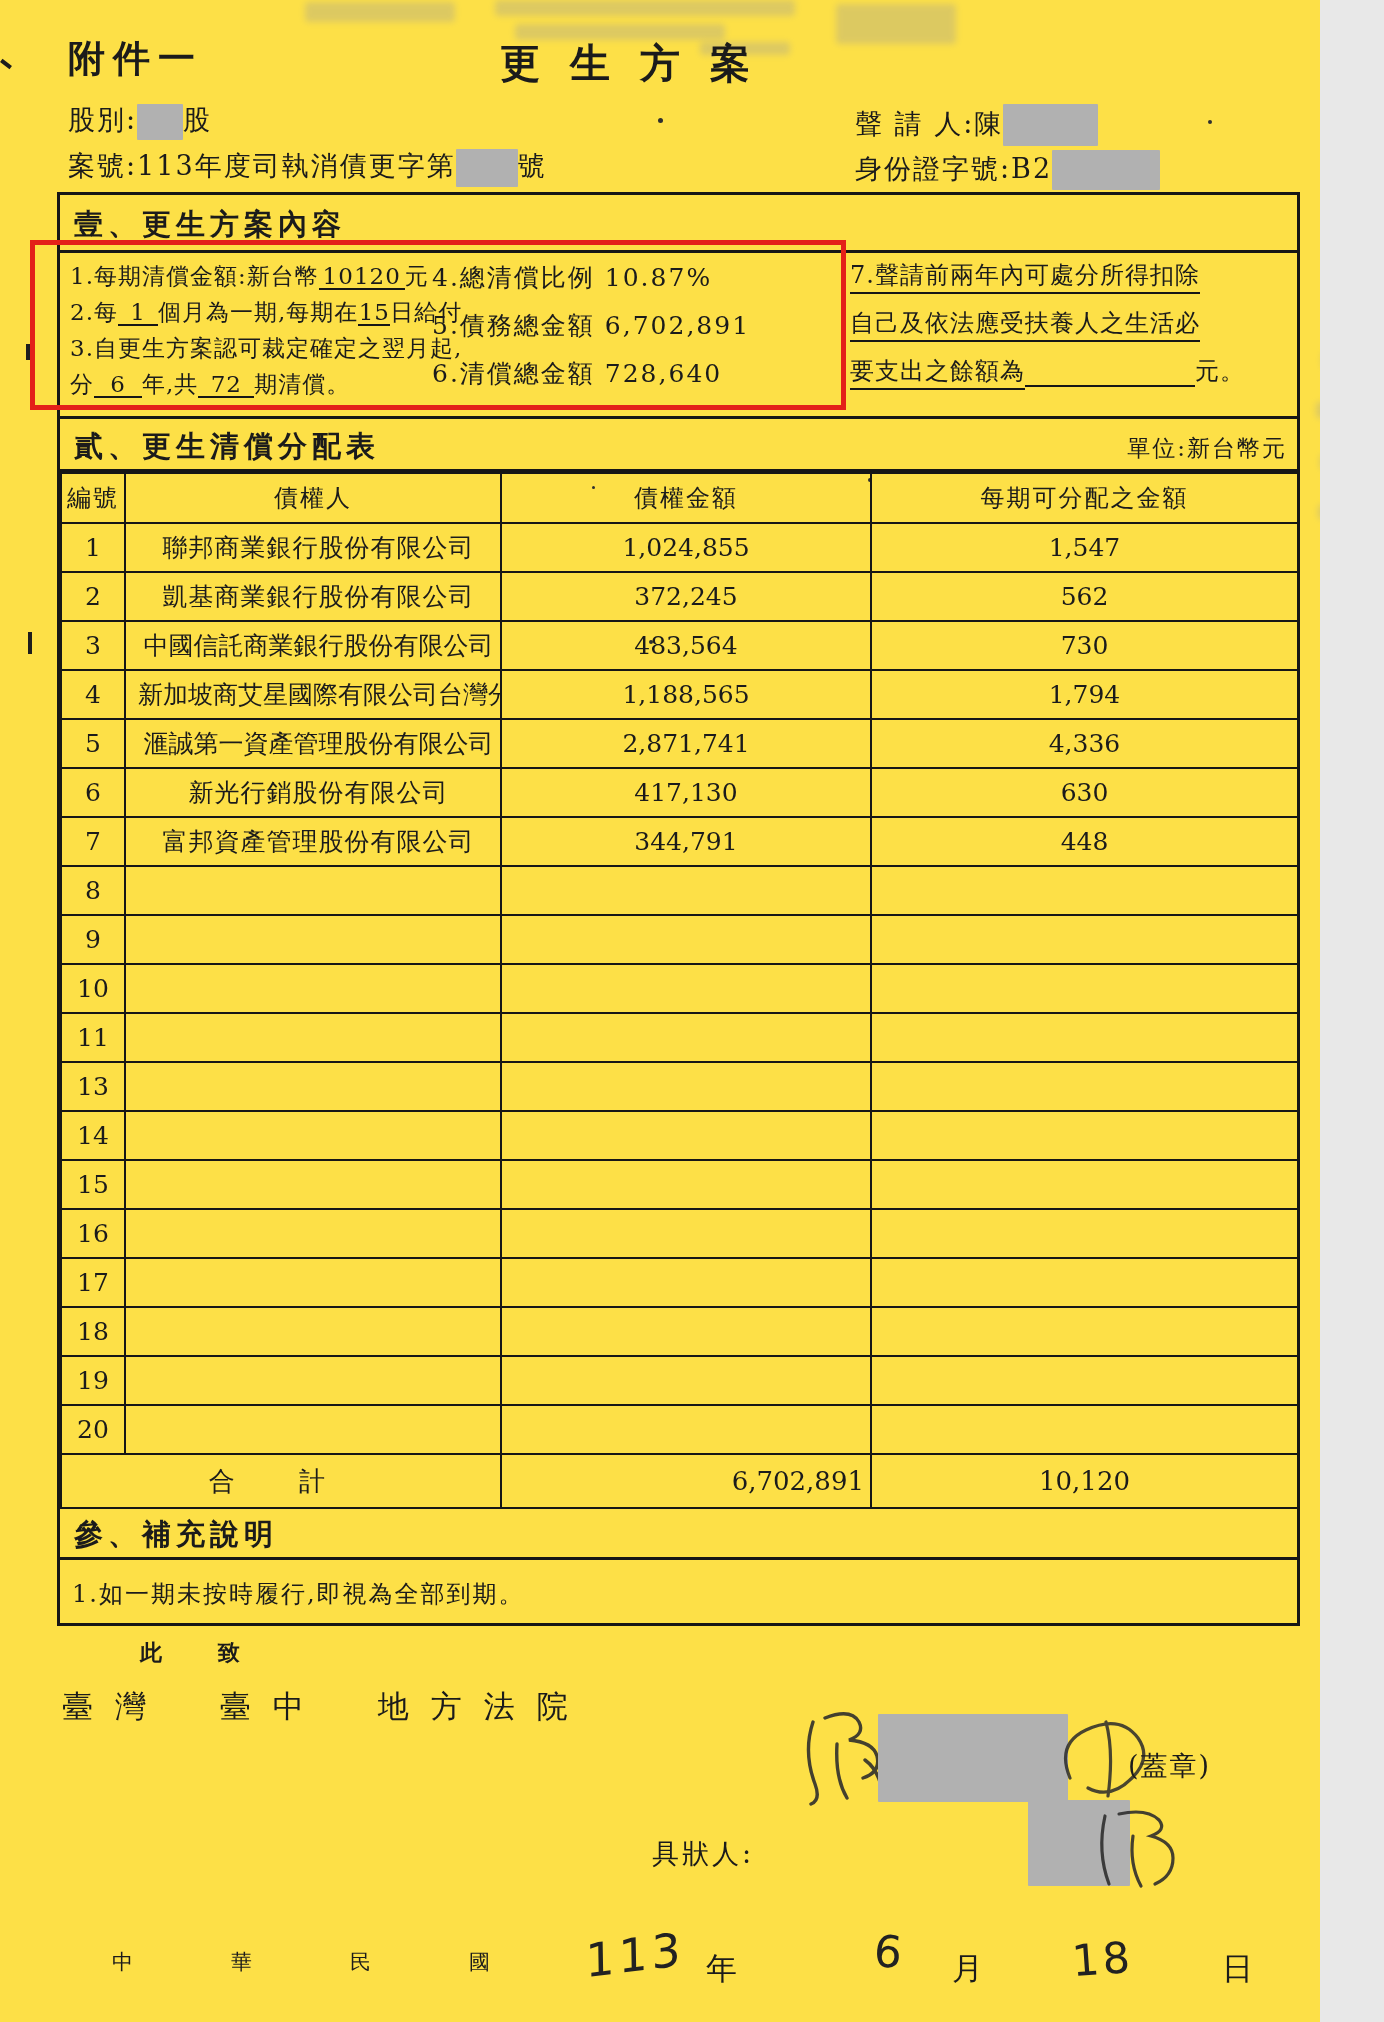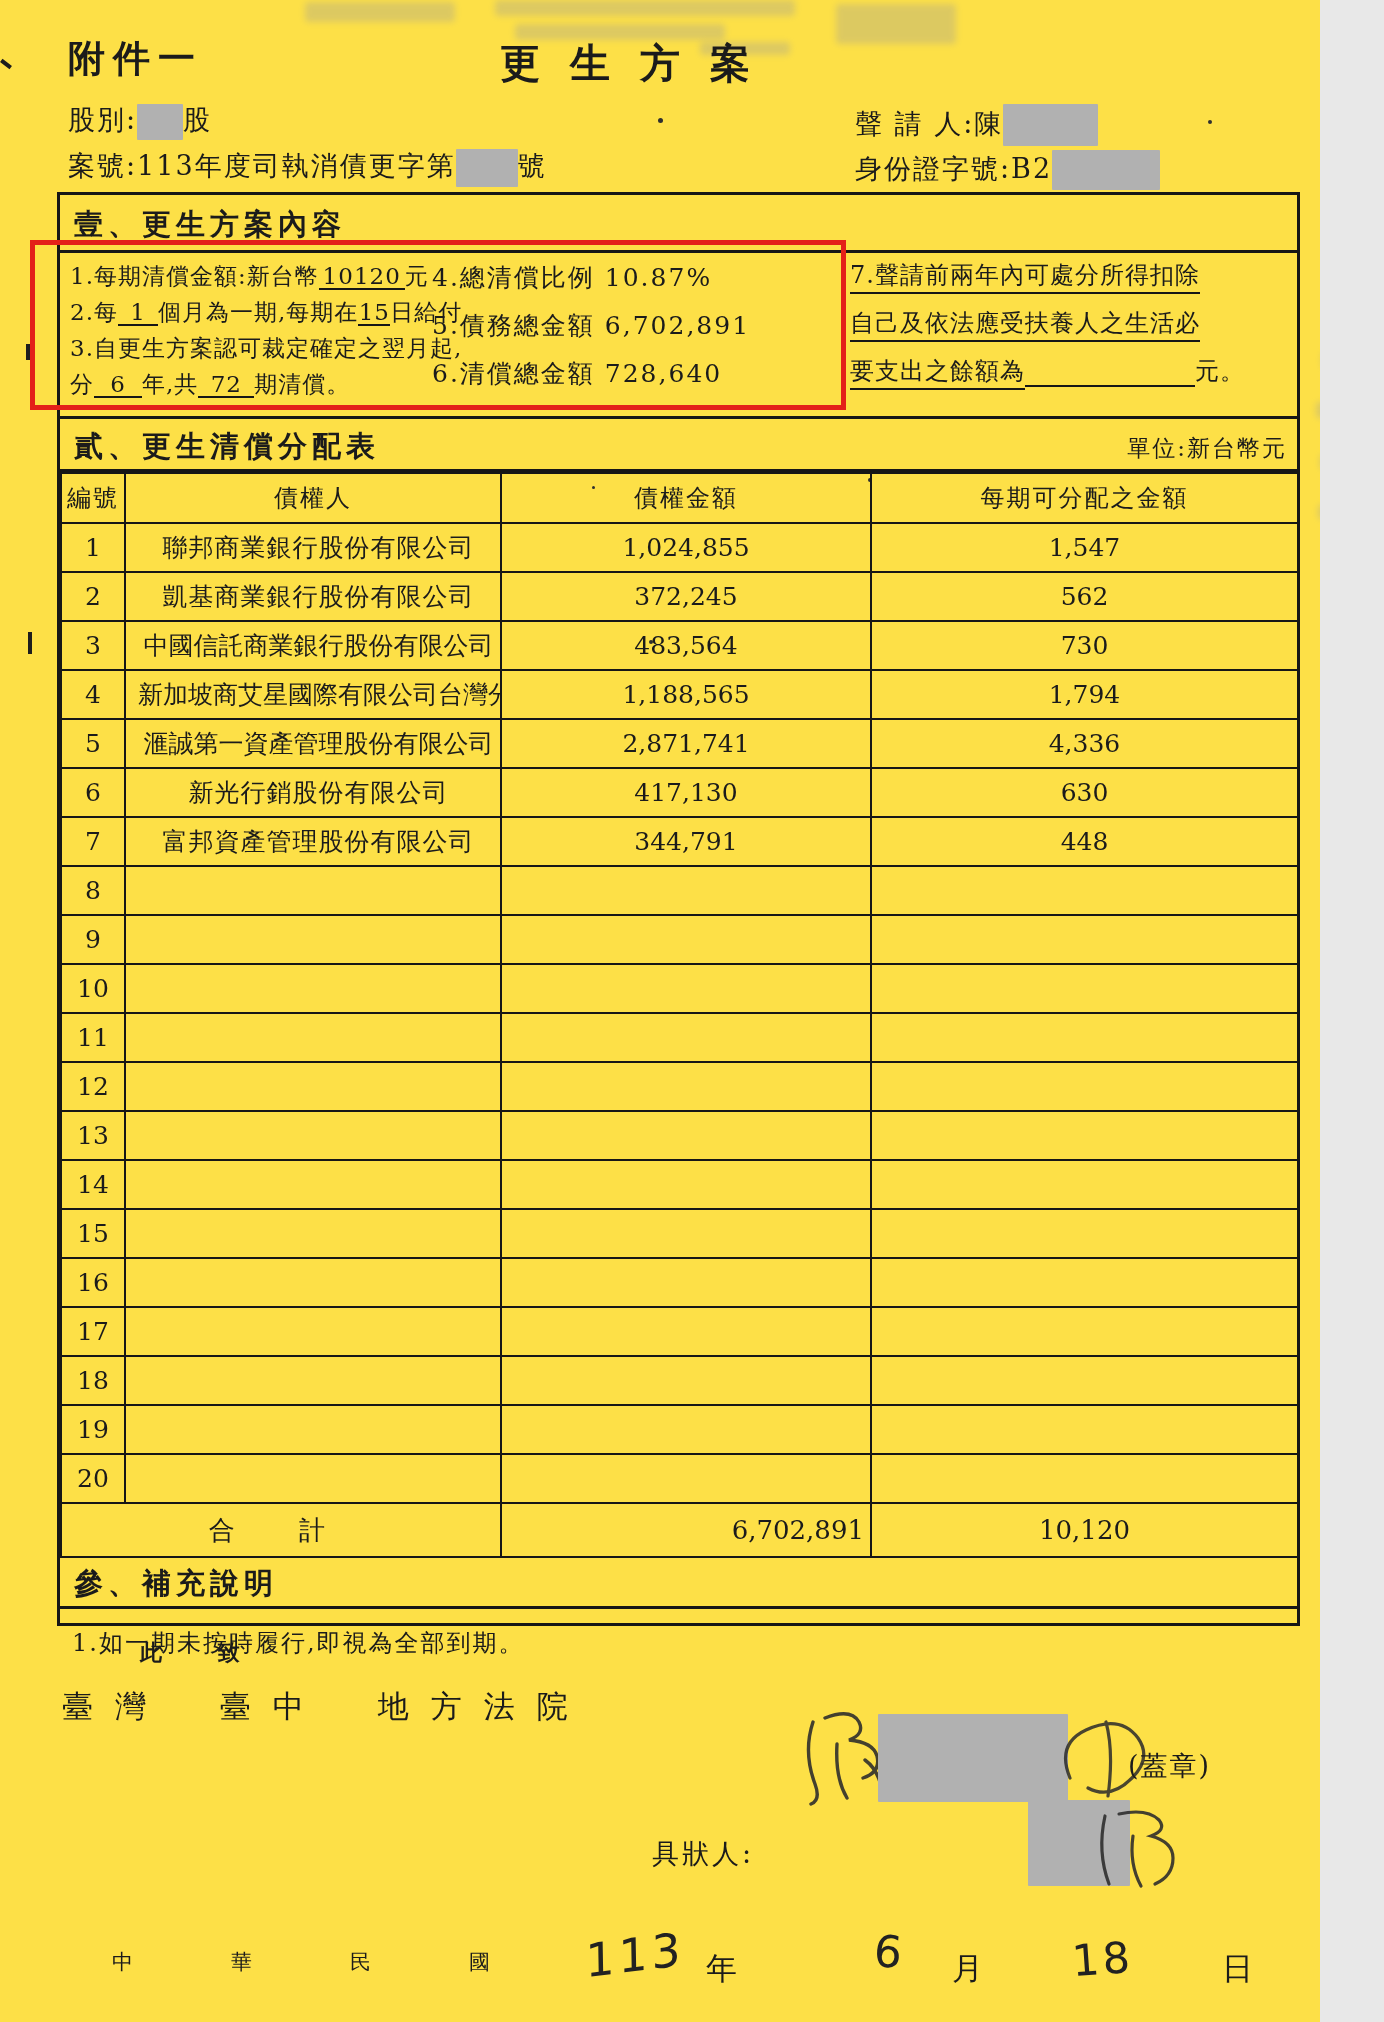--- a/index.html
+++ b/index.html
@@ -198,26 +198,20 @@
             <td></td>
             <td></td>
           </tr>
           <tr>
             <td>11</td>
             <td class="namecell"></td>
             <td></td>
             <td></td>
           </tr>
           <tr>
-            <td>12</td>
-            <td class="namecell"></td>
-            <td></td>
-            <td></td>
-          </tr>
-          <tr>
             <td>13</td>
             <td class="namecell"></td>
             <td></td>
             <td></td>
           </tr>
           <tr>
             <td>14</td>
             <td class="namecell"></td>
             <td></td>
             <td></td>

